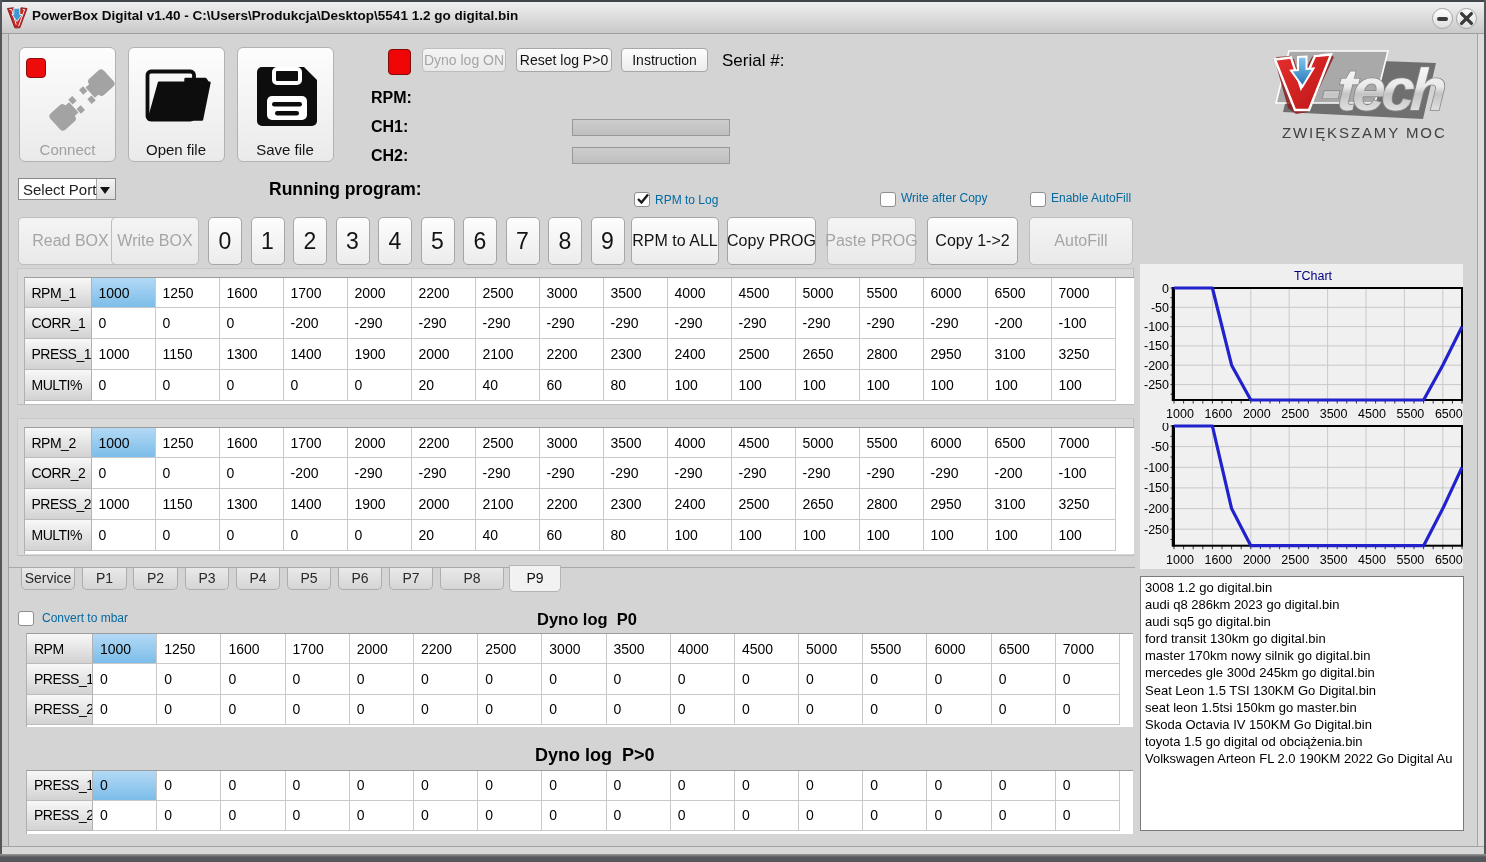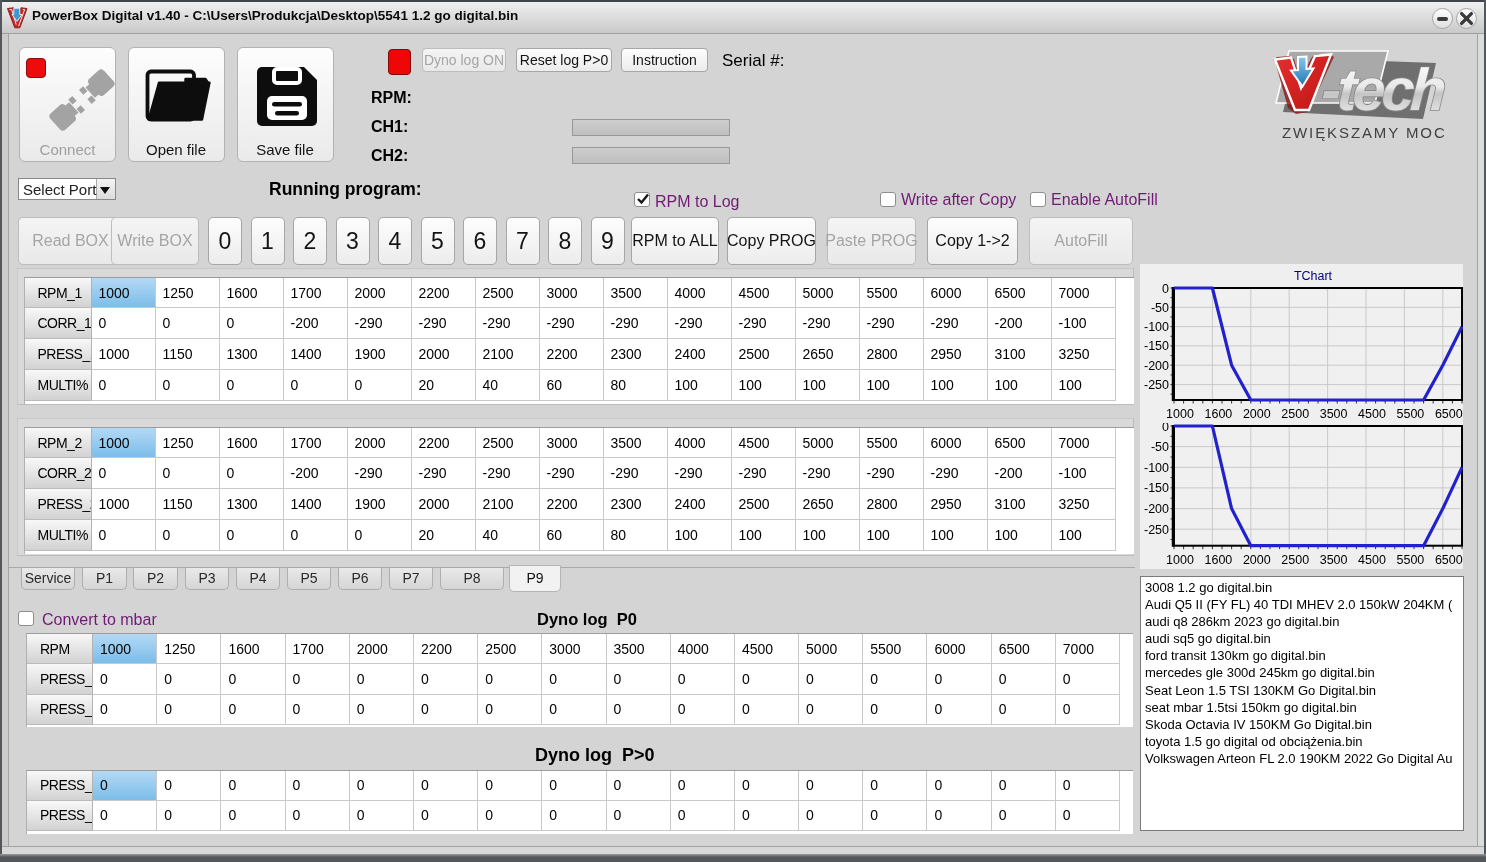--- a/index.html
+++ b/index.html
@@ -11,29 +11,29 @@
 .dig {top:217px;width:34px;height:48px;font-size:23px}
 .rowbtn {top:216.5px;height:48px}
 .smbtn {top:48px;height:24px;font-size:14px;border-radius:4px}
 .bigbtn {top:47px;width:97px;height:115px;border-radius:6px;background:linear-gradient(#fdfdfd,#eaeaea);border:1px solid #b2b2b2}
 .bigbtn .cap {position:absolute;width:100%;text-align:center;top:93px;font-size:15px;color:#141414}
 .blab {position:absolute;font-weight:bold;color:#000}
 .panel {position:absolute;left:17px;width:1117px;background:#d9d9d9;border:1px solid #bcbcbc;border-top-color:#c8c8c8;border-left-color:#c8c8c8}
 .twhite {position:absolute;background:#fff;border-top:1px solid #9c9c9c;border-left:1px solid #b0b0b0}
 .tbl {display:grid;grid-template-columns:67px repeat(16,64px)}
 .lc {background:linear-gradient(#f8f8f8,#d2d2d2);border-right:1px solid #b2b2b2;border-bottom:1px solid #bbb;
-  display:flex;align-items:center;padding-left:13px;font-size:14px;letter-spacing:-0.5px;overflow:hidden;white-space:nowrap}
+  display:flex;align-items:center;padding-left:7px;font-size:14px;letter-spacing:-0.5px;overflow:hidden;white-space:nowrap}
 .dc {background:#fff;border-right:1px solid #c9c9c9;border-bottom:1px solid #c9c9c9;
   display:flex;align-items:center;padding-left:7px;font-size:14px}
 .dc.sel {background:linear-gradient(#b3d9f5,#7cbde9)}
 .g1 .tbl,.g2 .tbl {grid-auto-rows:30.8px}
 .g3 .tbl {grid-auto-rows:30.4px}
 .g4 .tbl {grid-auto-rows:30.2px}
 .cb {position:absolute;width:15.5px;height:15.5px;background:#fff;border:1px solid #8e8e8e;border-radius:3px}
-.cblab {position:absolute;font-size:16px;color:#701a75}
+.cblab {position:absolute;font-size:12px;color:#0369a1}
 .tab {position:absolute;top:567px;height:22.5px;background:linear-gradient(#e9e9e9,#d5d5d5);
   border:1px solid #aeaeae;border-top-color:#a8a8a8;border-radius:0 0 5px 5px;display:flex;align-items:center;justify-content:center;
   font-size:14px;color:#2a2a2a;z-index:2}
 .seltab {top:565px;height:26.5px;background:#f2f2f2;color:#111;z-index:3;border-color:#b4b4b4}
 .fl {height:17.1px;font-size:13px;white-space:nowrap;overflow:hidden;line-height:17.1px;padding-left:4px}
 </style></head><body>
 
 <div class="abs" style="left:0;top:0;width:1486px;height:862px;background:#d4d4d4"></div>
 
 <div class="abs" style="left:0;top:0;width:1486px;height:34px;background:linear-gradient(#f2f2f2,#c9c9c9);border-bottom:1px solid #9e9e9e"></div>
@@ -568,27 +568,27 @@
   <polygon points="21,7 120,7 107,59 8,59" fill="#a9a9a9" stroke="#fdfdfd" stroke-width="1.6"></polygon>
   <text x="56" y="66" font-size="59" font-style="italic" font-weight="bold" fill="url(#mg)" stroke="#8a8a8a" stroke-width="1.7" paint-order="stroke" letter-spacing="-4" transform="skewX(-3)">-tech</text>
   <polygon points="40,68 28,70 20,64 7,17 5,16 9,13 21,12 26,15 32,35 44,13 48,10 62,10 66,13 64,17" fill="#8c1515" opacity="0.8"></polygon>
   <polygon points="7,15.5 23,13.5 33,44 47,12 63,10.5 41,66 27,66" fill="url(#rd)" stroke="#ffffff" stroke-width="2.4"></polygon>
   <path d="M30,13 L38.5,12.5 L38.5,25 L45.5,24.5 L34.5,42.5 L23,26.5 L30,26 Z" fill="url(#bl)" stroke="#ffffff" stroke-width="2"></path>
   <text x="14" y="93.5" font-size="15" letter-spacing="1.9" fill="#414141">ZWIĘKSZAMY MOC</text>
 </svg>
 
 <div class="abs" style="left:1140px;top:576px;width:324px;height:255px;background:#fff;border:1px solid #7a7a7a;padding-top:2px;overflow:hidden">
 <div class="fl">3008 1.2 go digital.bin</div>
-    <div class="fl">Audi Q5 II (FY FL) 40 TDI MHEV 2.0 150kW 204KM (</div>
     <div class="fl">audi q8 286km 2023 go digital.bin</div>
     <div class="fl">audi sq5 go digital.bin</div>
     <div class="fl">ford transit 130km go digital.bin</div>
+    <div class="fl">master 170km nowy silnik go digital.bin</div>
     <div class="fl">mercedes gle 300d 245km go digital.bin</div>
     <div class="fl">Seat Leon 1.5 TSI 130KM Go Digital.bin</div>
-    <div class="fl">seat mbar 1.5tsi 150km go digital.bin</div>
+    <div class="fl">seat leon 1.5tsi 150km go master.bin</div>
     <div class="fl">Skoda Octavia IV 150KM Go Digital.bin</div>
     <div class="fl">toyota 1.5 go digital od obciążenia.bin</div>
     <div class="fl">Volkswagen Arteon FL 2.0 190KM 2022 Go Digital Au</div>
 </div>
 
 <div class="abs" style="left:0;top:0;width:1486px;height:2px;background:#41464b"></div>
 <div class="abs" style="left:0;top:0;width:2px;height:862px;background:#53565a"></div>
 <div class="abs" style="left:2px;top:34px;width:7px;height:820px;background:#cbcbcb;border-right:1px solid #a3a3a3"></div>
 <div class="abs" style="left:1477px;top:34px;width:7px;height:820px;background:#dcdcdc;border-left:1px solid #a3a3a3"></div>
 <div class="abs" style="left:1484px;top:0;width:2px;height:862px;background:#53565a"></div>

